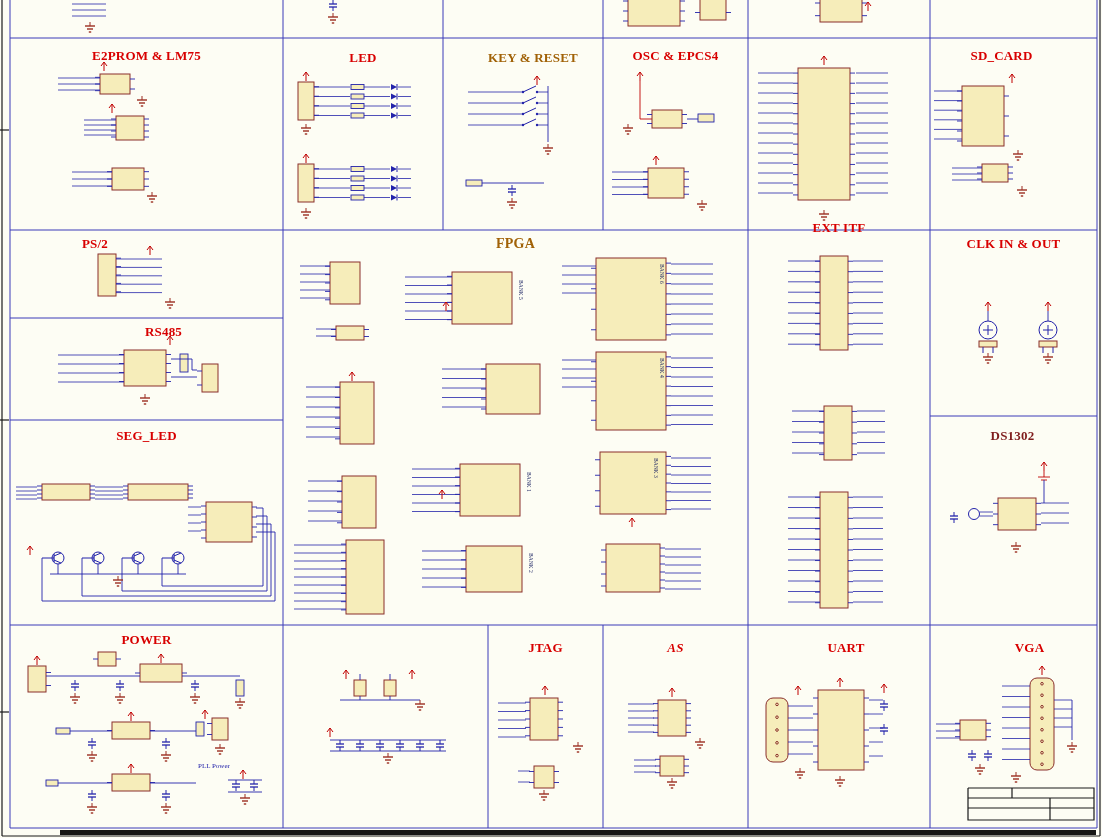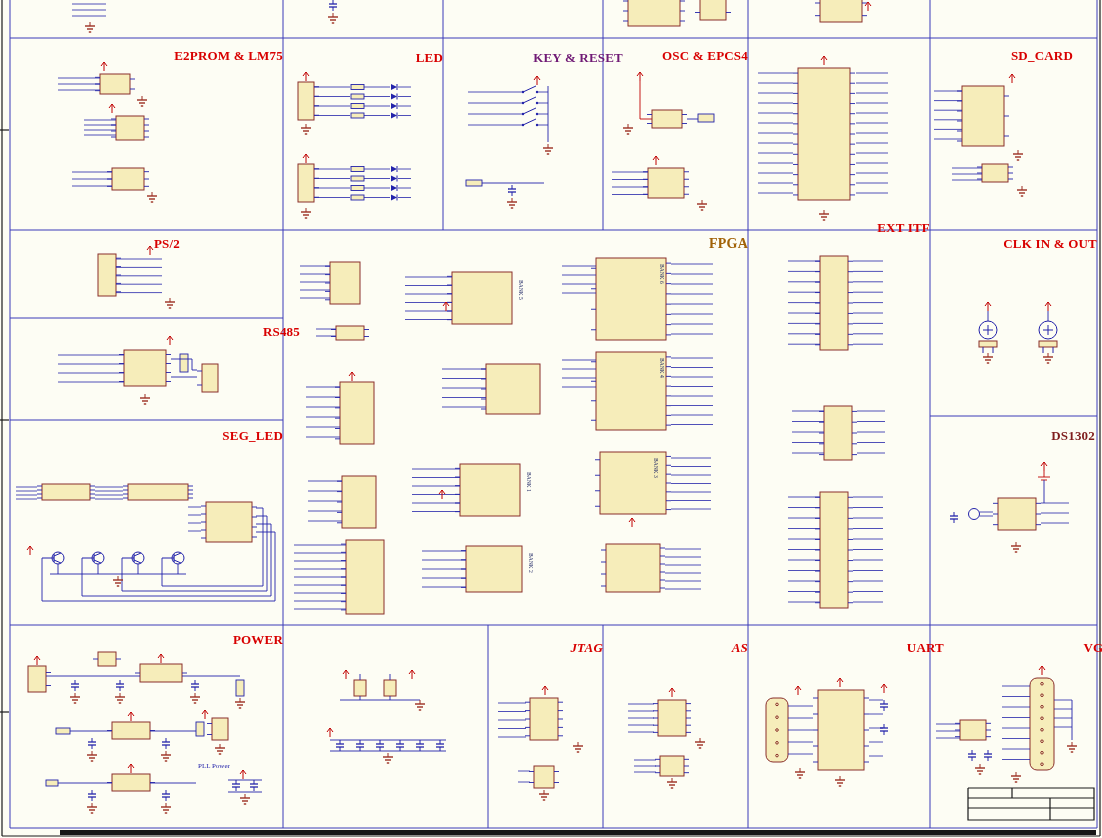--- a/index.html
+++ b/index.html
@@ -1,21 +1,21 @@
 <!DOCTYPE html>
 <html><head>
 <meta charset="utf-8">
 <style>
   html,body{margin:0;padding:0}
   body{background:#ffffff}
   .sheet{position:relative;width:1102px;height:838px;overflow:hidden;
          font-family:"Liberation Serif",serif;background:#fdfdf4}
   #art{position:absolute;left:0;top:0}
   #art text{font-family:"Liberation Serif",serif}
-  .sec-title{position:absolute;text-align:right;font-weight:700;font-size:13px;
+  .sec-title{position:absolute;text-align:center;font-weight:700;font-size:13px;
              letter-spacing:.2px;color:#d80000;pointer-events:none;
              font-family:"Liberation Serif",serif;white-space:nowrap}
 </style>
 </head>
 <body>
 
 <div class="sheet" style="background: rgb(253, 253, 244);">
   <svg id="art" width="1102" height="838" viewBox="0 0 1102 838">
       <g>
         <polyline points="10,0 10,828" fill="none" stroke="#3a3ab8" stroke-width="1"></polyline>
@@ -1653,28 +1653,28 @@
         <polyline points="968,788 1094,788 1094,820 968,820 968,788" fill="none" stroke="#1a1a1a" stroke-width="1.2"></polyline>
         <polyline points="968,798 1094,798" fill="none" stroke="#1a1a1a" stroke-width="1.2"></polyline>
         <polyline points="968,808 1094,808" fill="none" stroke="#1a1a1a" stroke-width="1.2"></polyline>
         <polyline points="1012,788 1012,798" fill="none" stroke="#1a1a1a" stroke-width="1.2"></polyline>
         <polyline points="1050,798 1050,820" fill="none" stroke="#1a1a1a" stroke-width="1.2"></polyline>
       </g>
     </svg>
 
   <div class="sec-title" style="left: 10px; top: 48px; width: 273px; color: rgb(216, 0, 0);">E2PROM &amp; LM75</div>
   <div class="sec-title" style="left: 283px; top: 50px; width: 160px; color: rgb(216, 0, 0);">LED</div>
-  <div class="sec-title" style="left: 443px; top: 50px; width: 180px; color: #701a75;">KEY &amp; RESET</div>
+  <div class="sec-title" style="left: 443px; top: 50px; width: 180px; color: #a16207;">KEY &amp; RESET</div>
   <div class="sec-title" style="left: 603px; top: 48px; width: 145px; color: rgb(216, 0, 0);">OSC &amp; EPCS4</div>
   <div class="sec-title" style="left: 930px; top: 48px; width: 143px; color: rgb(216, 0, 0);">SD_CARD</div>
   <div class="sec-title" style="left: 10px; top: 236px; width: 170px; color: rgb(216, 0, 0);">PS/2</div>
   <div class="sec-title" style="left: 27px; top: 324px; width: 273px; color: rgb(216, 0, 0);">RS485</div>
   <div class="sec-title" style="left: 10px; top: 428px; width: 273px; color: rgb(216, 0, 0);">SEG_LED</div>
   <div class="sec-title" style="left: 283px; top: 236px; width: 465px; font-size: 14px; color: #a16207;">FPGA</div>
   <div class="sec-title" style="left: 748px; top: 220px; width: 182px; color: rgb(216, 0, 0);">EXT ITF</div>
   <div class="sec-title" style="left: 930px; top: 236px; width: 167px; color: rgb(216, 0, 0);">CLK IN &amp; OUT</div>
   <div class="sec-title" style="left: 930px; top: 420px; width: 165px; color: #7f1d1d; margin-top: 8px;">DS1302</div>
   <div class="sec-title" style="left: 10px; top: 632px; width: 273px; color: rgb(216, 0, 0);">POWER</div>
-  <div class="sec-title" style="left: 488px; top: 640px; width: 115px; color: rgb(216, 0, 0); font-style: italic;">JTAG</div>
+  <div class="sec-title" style="left: 488px; top: 640px; width: 115px; color: rgb(216, 0, 0);">JTAG</div>
   <div class="sec-title" style="left: 603px; top: 640px; width: 145px; color: rgb(216, 0, 0); font-style: italic;">AS</div>
   <div class="sec-title" style="left: 748px; top: 640px; width: 196px; color: rgb(216, 0, 0);">UART</div>
   <div class="sec-title" style="left: 930px; top: 640px; width: 167px; color: rgb(216, 0, 0); padding-left: 16px;">VGA</div>
 </div>
 
 </body></html>

